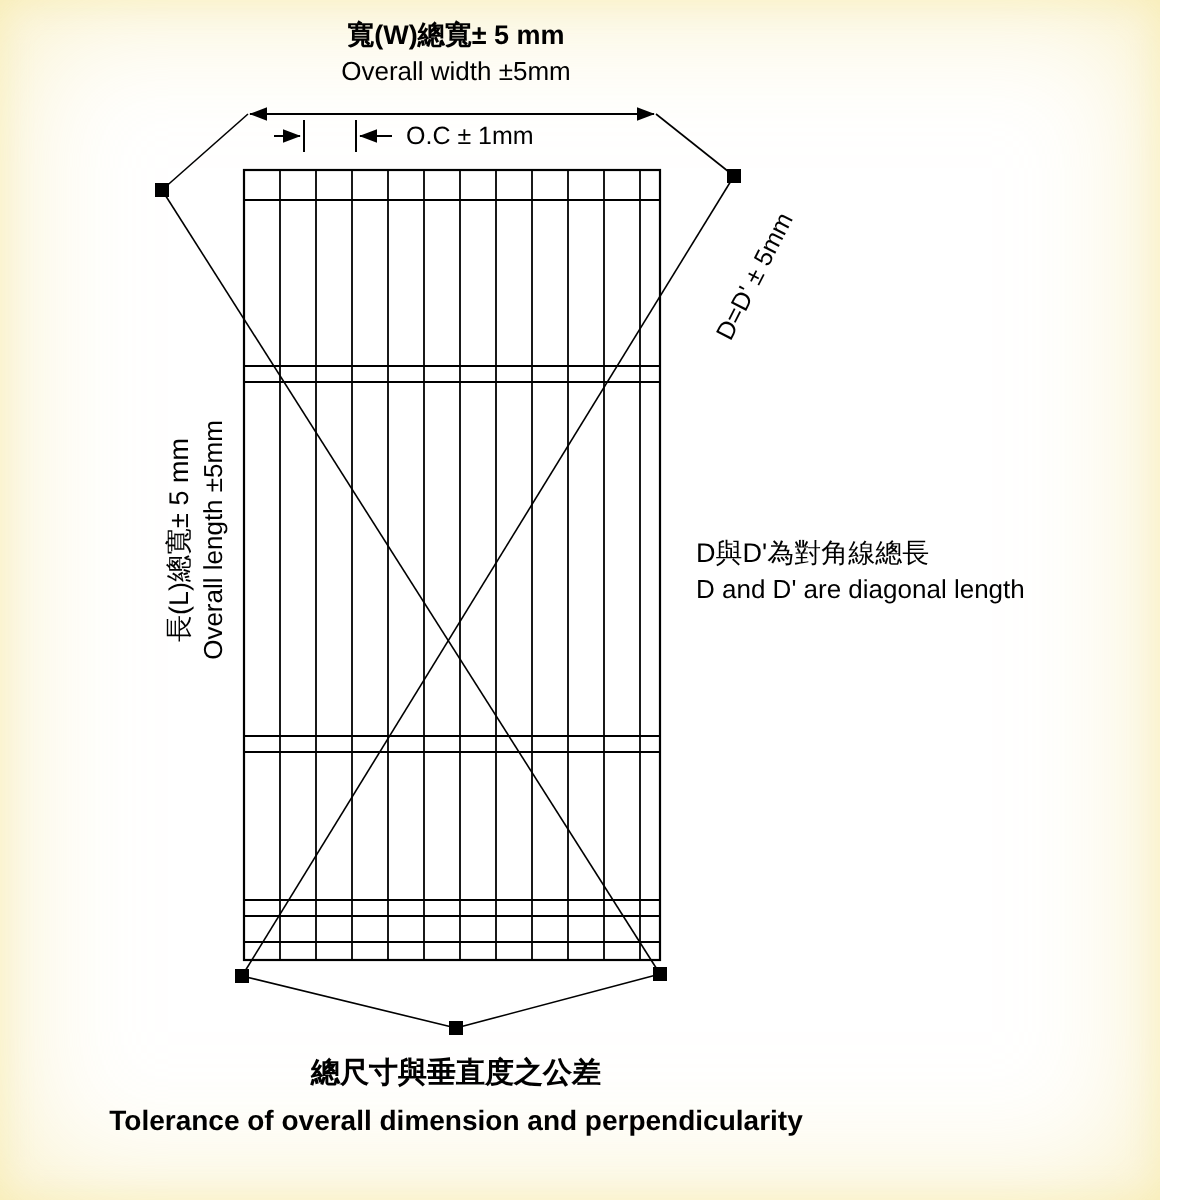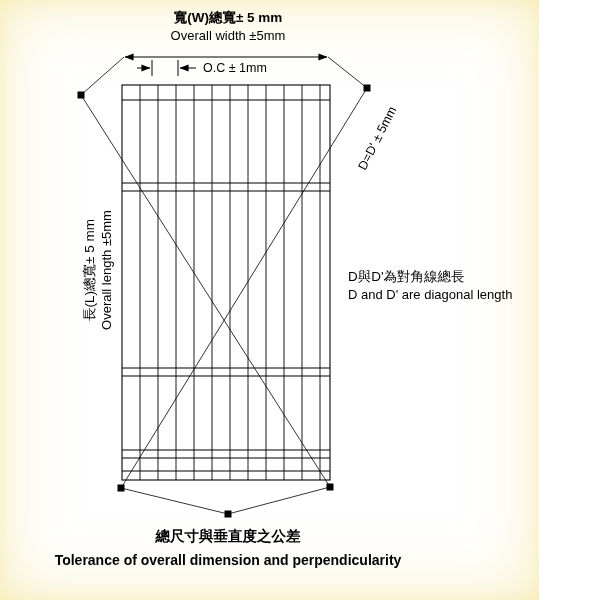--- a/index.html
+++ b/index.html
@@ -4,21 +4,21 @@
 <style>
   html,body{margin:0;padding:0;}
   body{
     width:600px;height:600px;
     font-family:"Liberation Sans", sans-serif;
     background:#ffffff;
     overflow:hidden;
   }
   .canvas{
     position:relative;
-    width:539px;height:600px;
+    width:580px;height:600px;
     background:#ffffff;
     box-shadow: inset 0 0 70px rgba(242,224,140,0.55), inset 0 0 18px rgba(248,238,180,0.6);
   }
   svg{position:absolute;left:0;top:0;}
   text{fill:#000;}
   .zh{font-size:13.5px;}
   .en{font-size:13px;}
   .dim{font-size:12.5px;}
   .bold{font-weight:bold;}
 </style>

